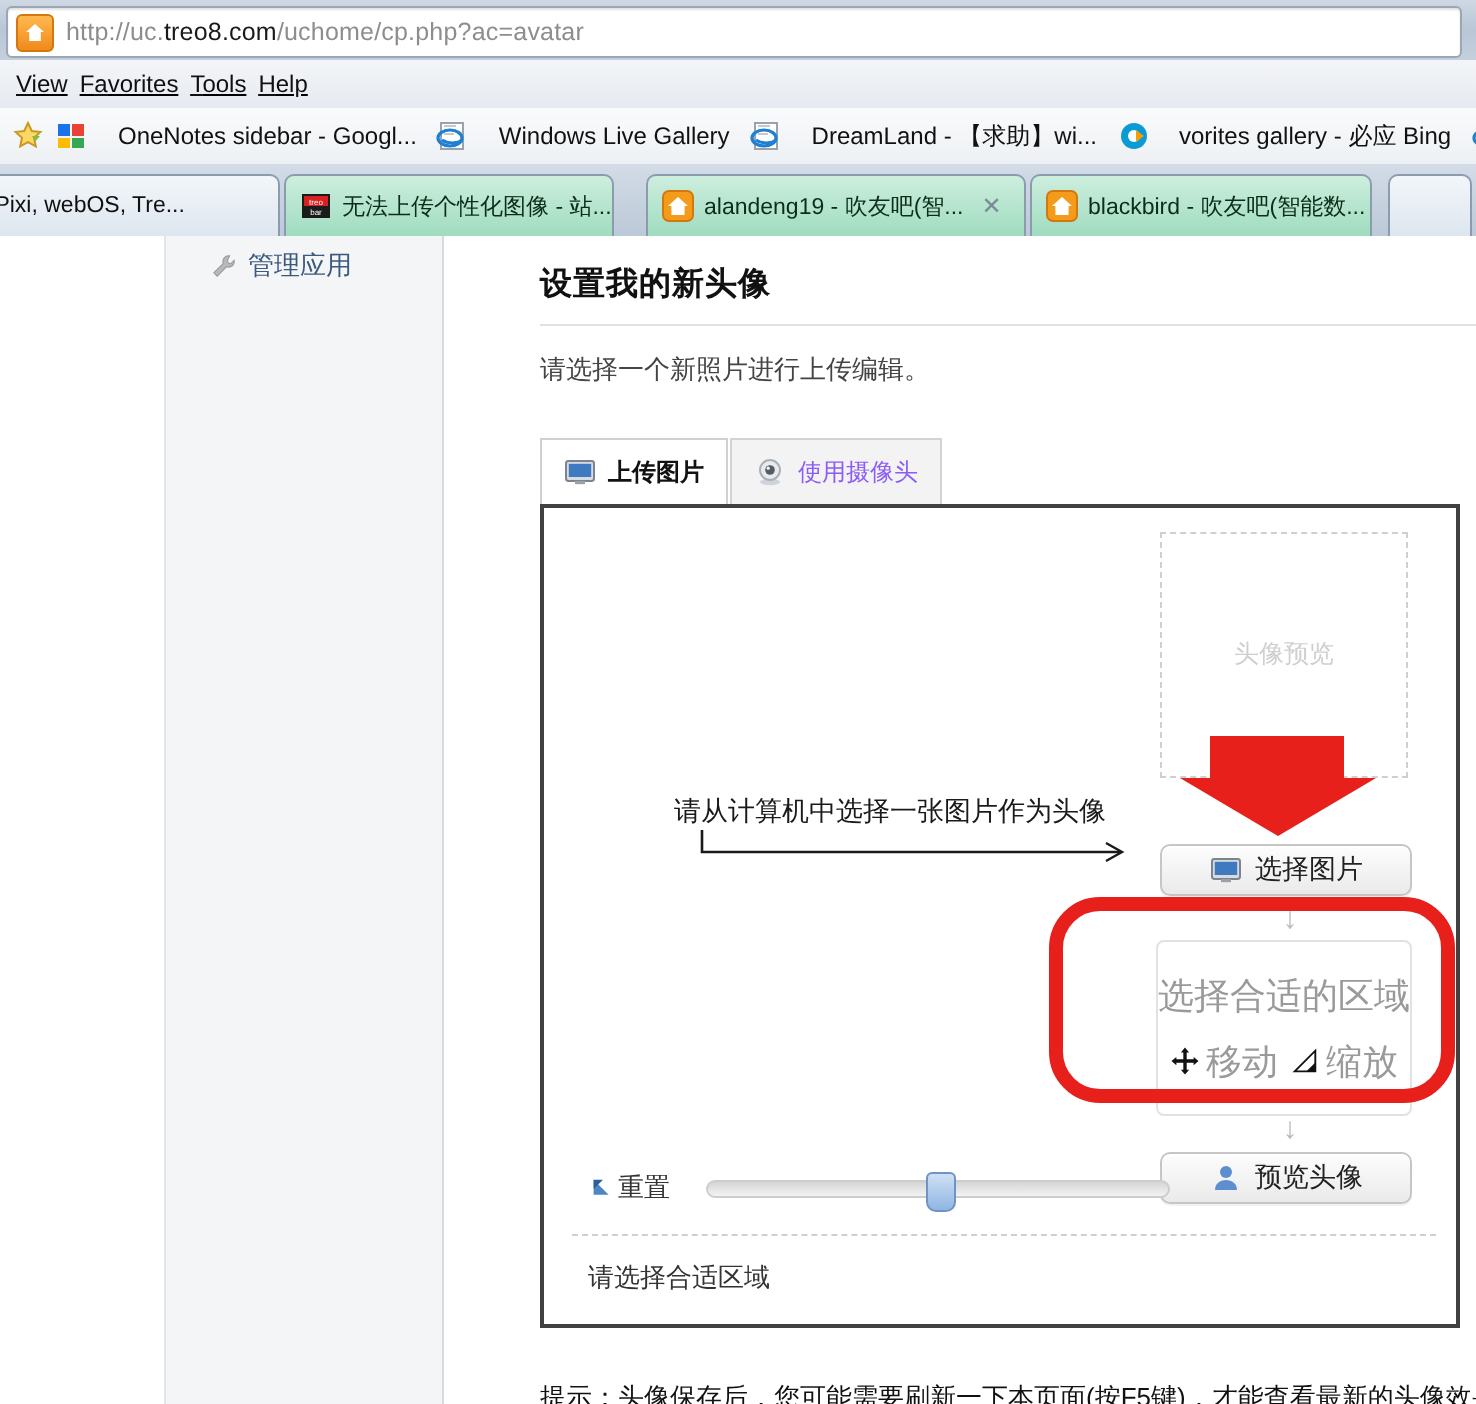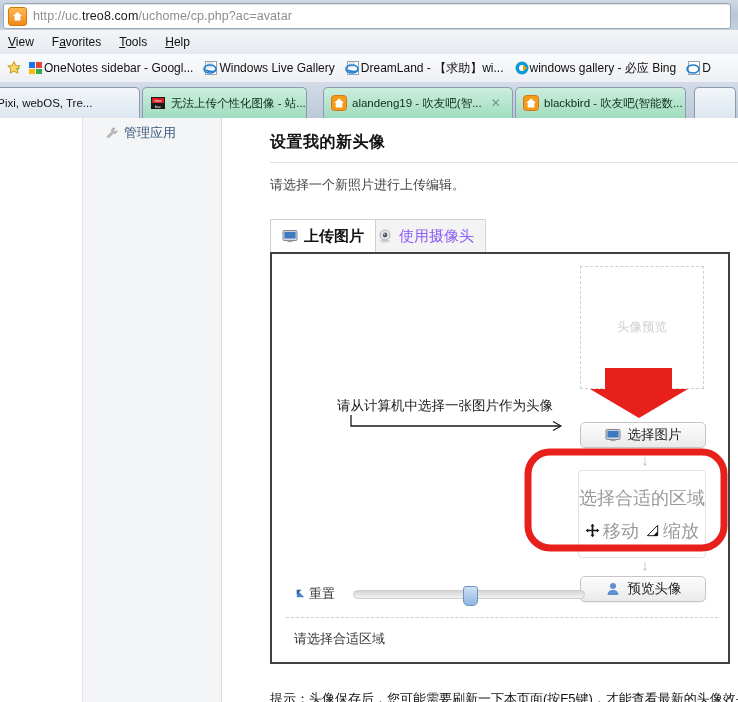--- a/index.html
+++ b/index.html
@@ -33,31 +33,31 @@
   .addr-text{
     font-size:12.5px;color:#8d8d8d;white-space:nowrap;letter-spacing:.1px;
   }
   .addr-text b{color:#1a1a1a;font-weight:normal;}
 
   .menubar{
     position:absolute;left:0;top:30px;width:738px;height:24px;
     background:linear-gradient(to bottom,#f3f5f8,#e6eaf0);
     border-bottom:1px solid #d5dbe3;
   }
-  .menubar ul{list-style:none;margin:0;padding:0 0 0 8px;display:flex;gap:18px;height:24px;align-items:center;}
+  .menubar ul{list-style:none;margin:0;padding:0 0 0 8px;display:flex;gap:6px;height:24px;align-items:center;text-decoration:underline;}
   .menubar li{font-size:12px;color:#101010;cursor:default;}
   .menubar li u{text-decoration:underline;}
 
   .bookmarks{
     position:absolute;left:0;top:54px;width:738px;height:28px;
     background:linear-gradient(to bottom,#fafbfc,#edf0f4);
     border-bottom:1px solid #cfd6de;
     display:flex;align-items:center;overflow:hidden;
   }
-  .bm{display:flex;align-items:center;gap:0;margin-right:10px;flex:none;font-size:12px;color:#111;white-space:nowrap;}
+  .bm{display:flex;align-items:center;gap:15px;margin-right:10px;flex:none;font-size:12px;color:#111;white-space:nowrap;}
   .bm:first-child{margin-left:4px;}
   .bm-ico{width:16px;height:16px;flex:none;display:block;}
 
   .tabstrip{
     position:absolute;left:0;top:82px;width:738px;height:36px;
     background:linear-gradient(to bottom,#d3dce7,#bcc9d8);
     overflow:hidden;
   }
   .tab{
     position:absolute;top:5px;height:31px;
@@ -85,21 +85,21 @@
   .page-title{
     font-size:16px;font-weight:bold;color:#111;margin:14px 0 0 0;letter-spacing:.5px;
   }
   .title-rule{border-top:1px solid #e1e1e1;margin:9px 0 0 0;width:468px;}
   .sub-desc{font-size:13px;color:#444;margin-top:13px;}
 
   .tabs-row{position:relative;margin-top:25px;height:34px;width:460px;}
   .utab{
     position:absolute;top:0;height:33px;box-sizing:border-box;
     display:flex;align-items:center;gap:6px;padding:0 11px;
-    font-size:15px;border:1px solid #d3d3d3;border-bottom:none;
+    font-size:12px;border:1px solid #d3d3d3;border-bottom:none;
   }
   .utab.active{left:0;background:#fff;color:#111;font-weight:bold;z-index:3;border-color:#d0d0d0;}
   .utab.inactive{left:95px;background:#f3f3f3;color:#8b5cf6;z-index:2;}
   .utab-ico{width:16px;height:16px;flex:none;}
 
   .panel{
     position:relative;margin-top:-1px;width:460px;height:412px;
     border:2px solid #404040;background:#fff;box-sizing:border-box;
   }
 
@@ -230,21 +230,21 @@
           </svg>
         <span>DreamLand - 【求助】wi...</span>
       </span>
 
       <span class="bm">
         <svg class="bm-ico" viewBox="0 0 16 16">
             <circle cx="8" cy="8" r="6.5" fill="#0a9bd7"></circle>
             <circle cx="8" cy="8" r="3" fill="#fff"></circle>
             <path d="M9 5l4 3-4 3z" fill="#f59c00"></path>
           </svg>
-        <span>windows gallery - 必应 Bing</span>
+        <span>vorites gallery - 必应 Bing</span>
       </span>
 
       <span class="bm">
         <svg class="bm-ico" viewBox="0 0 16 16">
             <rect x="2.5" y="1.5" width="11" height="13" fill="#fff" stroke="#9aa3ad"></rect>
             <ellipse cx="7" cy="9" rx="6" ry="4" fill="none" stroke="#1f7fd0" stroke-width="1.6"></ellipse>
           </svg>
         <span>D</span>
       </span>
     </div>

